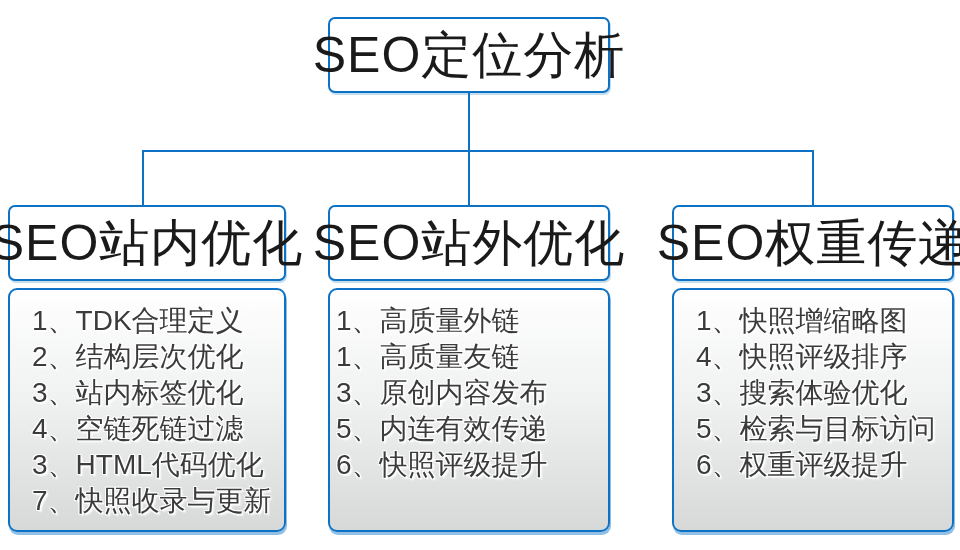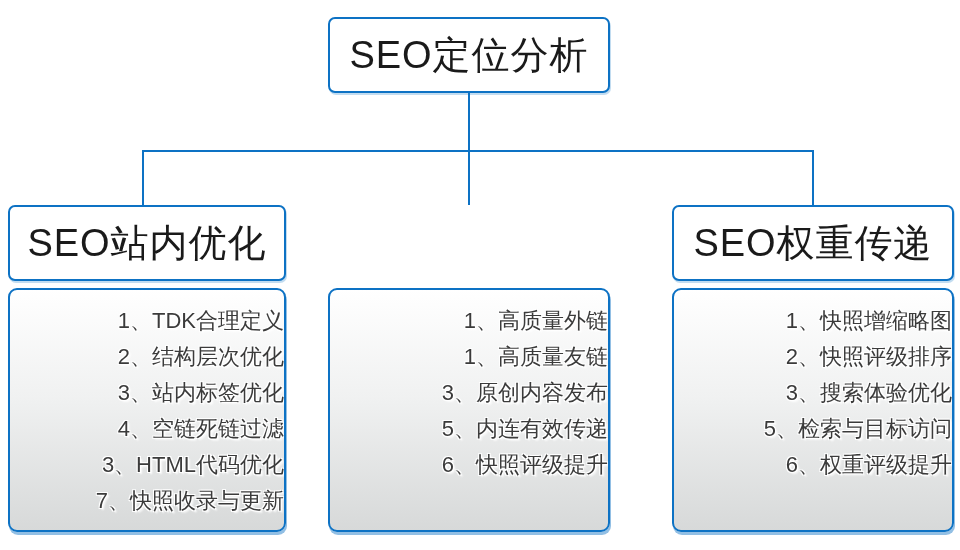--- a/index.html
+++ b/index.html
@@ -17,21 +17,21 @@
     box-sizing: border-box;
     border: 2px solid var(--accent);
     border-radius: 7px;
     background: #ffffff;
     display: flex;
     align-items: center;
     justify-content: center;
     box-shadow: 1px 2px 0 rgba(13,114,196,0.25);
   }
   .node .label {
-    font-size: 38px;
+    font-size: 50px;
     color: #1a1a1a;
     letter-spacing: 1px;
     white-space: nowrap;
   }
   .root-node  { left: 328px; top: 17px;  width: 282px; height: 76px; }
   .hdr-left   { left: 8px;   top: 205px; width: 278px; height: 76px; }
   .hdr-mid    { left: 328px; top: 205px; width: 282px; height: 76px; }
   .hdr-right  { left: 672px; top: 205px; width: 282px; height: 76px; }
 
   .listbox {
@@ -44,31 +44,30 @@
     background: linear-gradient(to bottom, #ffffff 0%, #f0f1f1 45%, #d7d9d9 100%);
     box-shadow: 1px 3px 0 rgba(13,114,196,0.45);
     padding: 13px 0 0 22px;
     overflow: hidden;
   }
   .list-left  { left: 8px;   width: 278px; }
   .list-mid   { left: 328px; width: 282px; padding-left: 6px; }
   .list-right { left: 672px; width: 282px; }
 
   .listbox .item {
-    font-size: 22px;
+    font-size: 28px;
     line-height: 36px;
     color: #3b3b3b;
     white-space: nowrap;
     text-shadow:
       1px 1px 0 #ffffff,
       -1px 1px 0 #ffffff,
       1px -1px 0 #ffffff,
       -1px -1px 0 #ffffff,
       2px 2px 2px #ffffff;
-    text-align: right;
   }
 
   .conn { position: absolute; background: var(--accent); }
   .conn-v-root  { left: 468px; top: 93px;  width: 1.5px; height: 58px; }
   .conn-h       { left: 142px; top: 150px; width: 671px; height: 1.5px; }
   .conn-v-left  { left: 142px; top: 150px; width: 1.5px; height: 55px; }
   .conn-v-mid   { left: 468px; top: 150px; width: 1.5px; height: 55px; }
   .conn-v-right { left: 812px; top: 150px; width: 1.5px; height: 55px; }
 </style>
 </head>
@@ -82,20 +81,23 @@
 
   <div class="conn conn-v-root"></div>
   <div class="conn conn-h"></div>
   <div class="conn conn-v-left"></div>
   <div class="conn conn-v-mid"></div>
   <div class="conn conn-v-right"></div>
 
   <div class="node hdr-left">
     <span class="label">SEO站内优化</span>
   </div>
+  <div class="node hdr-mid">
+    <span class="label">SEO站外优化</span>
+  </div>
   <div class="node hdr-right">
     <span class="label">SEO权重传递</span>
   </div>
 
   <div class="listbox list-left">
     <div class="item">1、TDK合理定义</div>
     <div class="item">2、结构层次优化</div>
     <div class="item">3、站内标签优化</div>
     <div class="item">4、空链死链过滤</div>
     <div class="item">3、HTML代码优化</div>
@@ -105,19 +107,19 @@
   <div class="listbox list-mid">
     <div class="item">1、高质量外链</div>
     <div class="item">1、高质量友链</div>
     <div class="item">3、原创内容发布</div>
     <div class="item">5、内连有效传递</div>
     <div class="item">6、快照评级提升</div>
   </div>
 
   <div class="listbox list-right">
     <div class="item">1、快照增缩略图</div>
-    <div class="item">2、快照评级排序</div>
+    <div class="item">4、快照评级排序</div>
     <div class="item">3、搜索体验优化</div>
     <div class="item">5、检索与目标访问</div>
     <div class="item">6、权重评级提升</div>
   </div>
 
 </div>
 
 </body></html>

